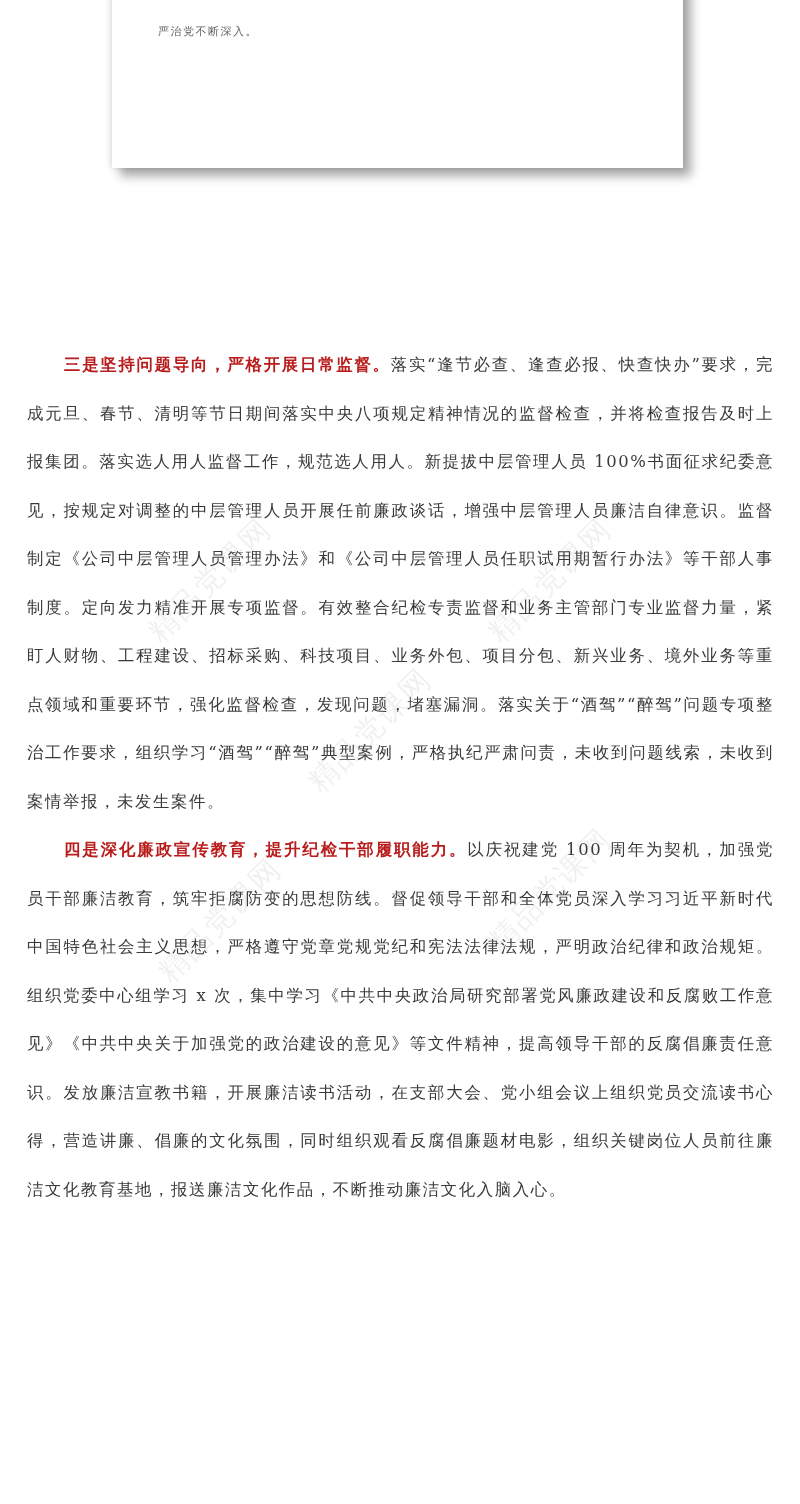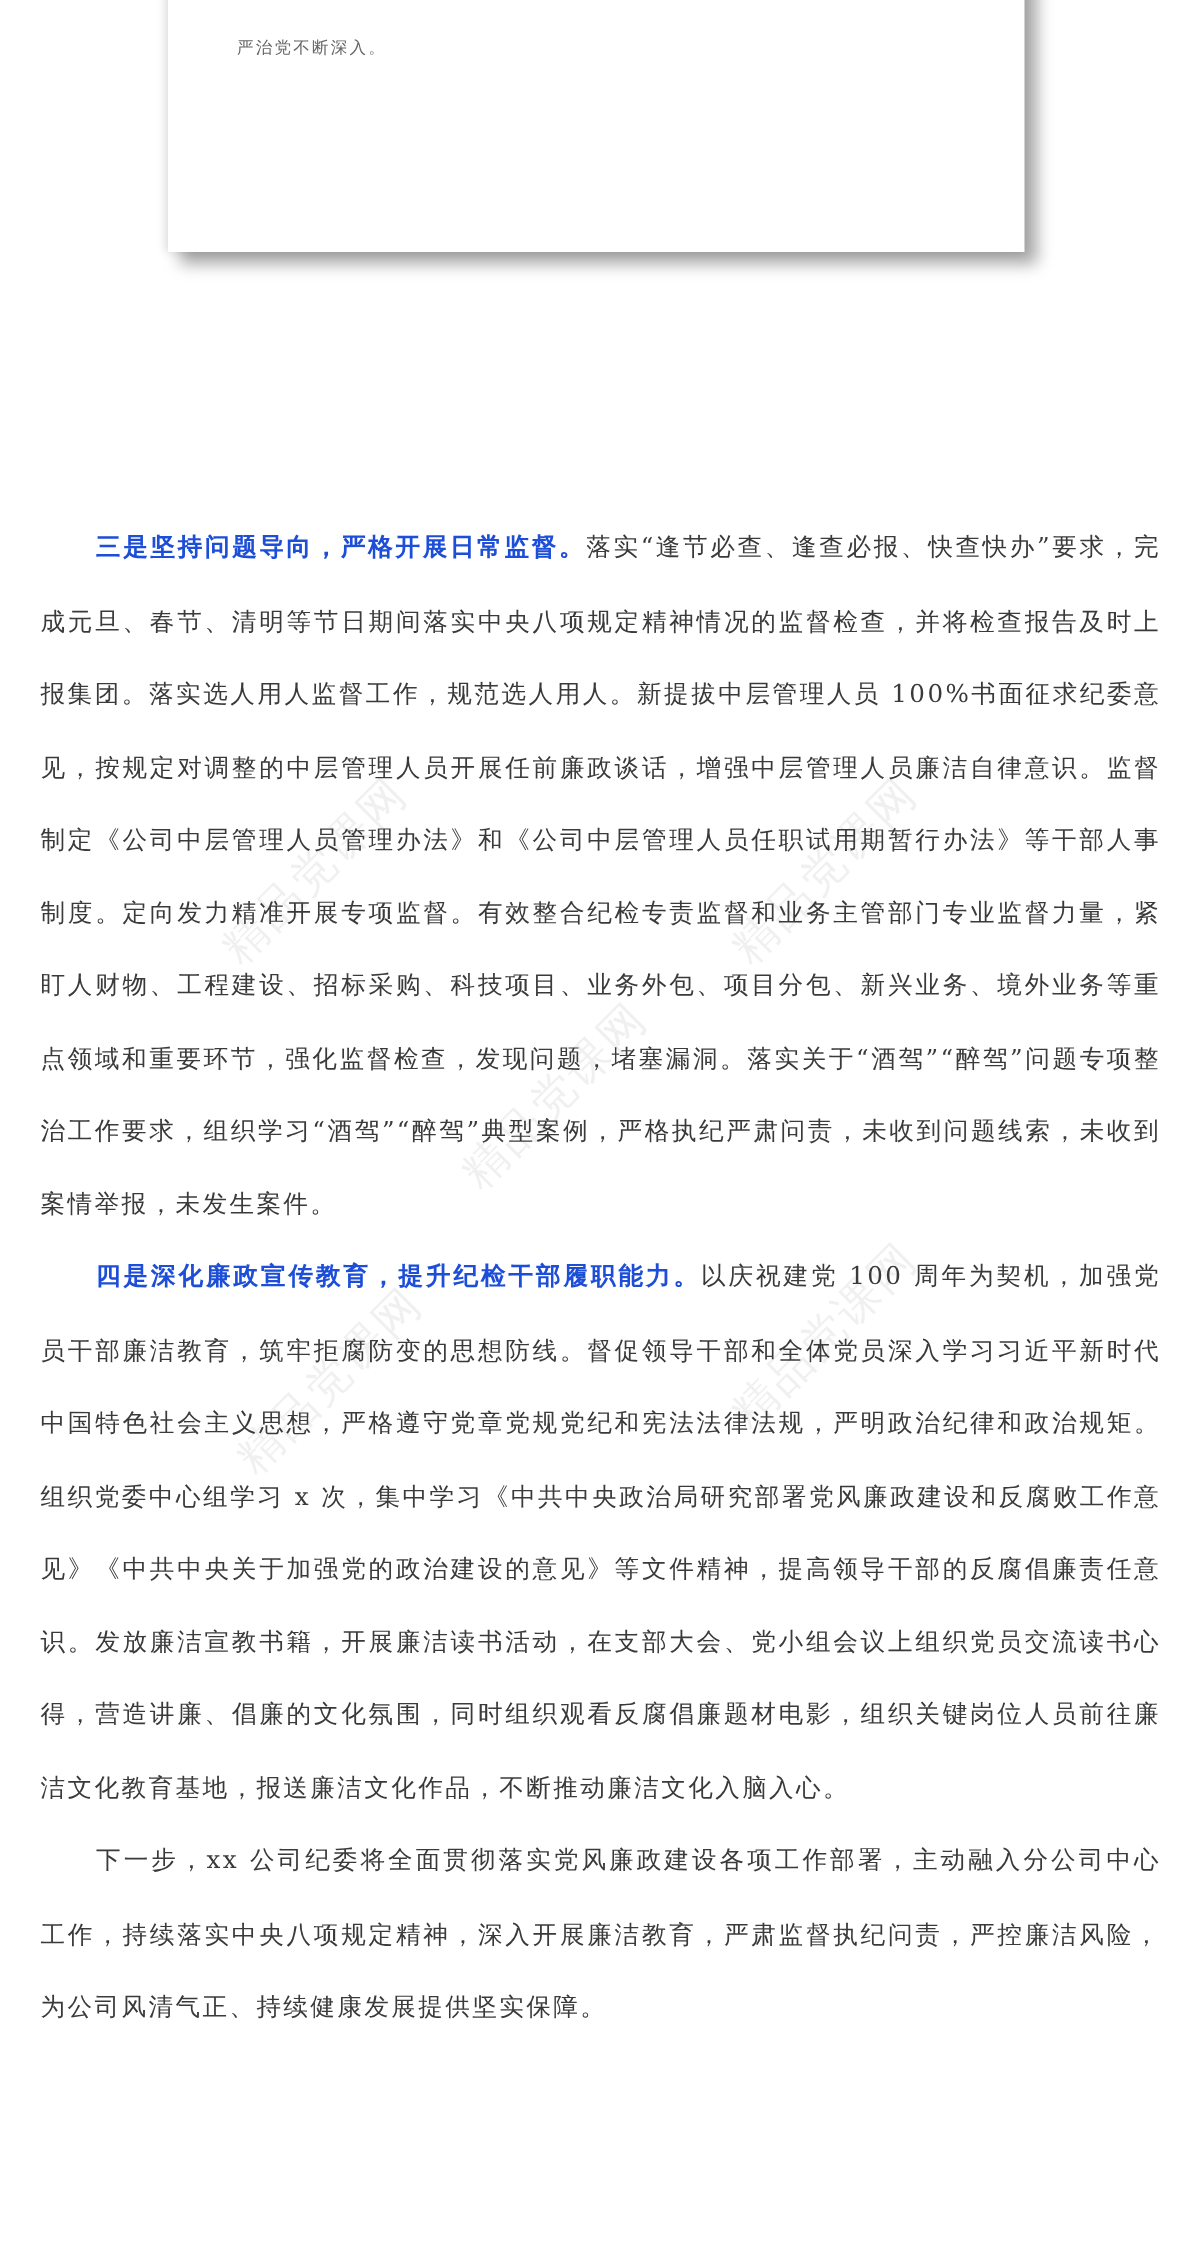--- a/index.html
+++ b/index.html
@@ -58,22 +58,21 @@
     text-align: justify;
     text-justify: inter-character;
     letter-spacing: 1.6px;
     color: #3a3a3a;
   }
   .para.indent {
     text-indent: 37px;
   }
   .para .lead {
     font-weight: bold;
-    color: #1d4ed8;
-    font-family: Liberation Mono, monospace;
+    color: #b91c1c;
   }
   .watermark {
     position: absolute;
     font-family: "DejaVu Sans", "Liberation Sans", sans-serif;
     font-size: 30px;
     color: rgba(0,0,0,0.06);
     transform: rotate(-45deg);
     white-space: nowrap;
     pointer-events: none;
     letter-spacing: 2px;
@@ -89,14 +88,13 @@
 
 <div class="watermark" style="left:130px; top:560px;">精品党课网</div>
 <div class="watermark" style="left:470px; top:560px;">精品党课网</div>
 <div class="watermark" style="left:290px; top:710px;">精品党课网</div>
 <div class="watermark" style="left:140px; top:900px;">精品党课网</div>
 <div class="watermark" style="left:470px; top:870px;">精品党课网</div>
 
 <div class="doc-body">
   <p class="para indent"><span class="lead">三是坚持问题导向，严格开展日常监督。</span><span>落实“逢节必查、逢查必报、快查快办”要求，完成元旦、春节、清明等节日期间落实中央八项规定精神情况的监督检查，并将检查报告及时上报集团。落实选人用人监督工作，规范选人用人。新提拔中层管理人员 100%书面征求纪委意见，按规定对调整的中层管理人员开展任前廉政谈话，增强中层管理人员廉洁自律意识。监督制定《公司中层管理人员管理办法》和《公司中层管理人员任职试用期暂行办法》等干部人事制度。定向发力精准开展专项监督。有效整合纪检专责监督和业务主管部门专业监督力量，紧盯人财物、工程建设、招标采购、科技项目、业务外包、项目分包、新兴业务、境外业务等重点领域和重要环节，强化监督检查，发现问题，堵塞漏洞。落实关于“酒驾”“醉驾”问题专项整治工作要求，组织学习“酒驾”“醉驾”典型案例，严格执纪严肃问责，未收到问题线索，未收到案情举报，未发生案件。</span></p>
   <p class="para indent"><span class="lead">四是深化廉政宣传教育，提升纪检干部履职能力。</span><span>以庆祝建党 100 周年为契机，加强党员干部廉洁教育，筑牢拒腐防变的思想防线。督促领导干部和全体党员深入学习习近平新时代中国特色社会主义思想，严格遵守党章党规党纪和宪法法律法规，严明政治纪律和政治规矩。组织党委中心组学习 x 次，集中学习《中共中央政治局研究部署党风廉政建设和反腐败工作意见》《中共中央关于加强党的政治建设的意见》等文件精神，提高领导干部的反腐倡廉责任意识。发放廉洁宣教书籍，开展廉洁读书活动，在支部大会、党小组会议上组织党员交流读书心得，营造讲廉、倡廉的文化氛围，同时组织观看反腐倡廉题材电影，组织关键岗位人员前往廉洁文化教育基地，报送廉洁文化作品，不断推动廉洁文化入脑入心。</span></p>
-  <p class="para indent"><span class="lead"></span><span>下一步，xx 公司纪委将全面贯彻落实党风廉政建设各项工作部署，主动融入分公司中心工作，持续落实中央八项规定精神，深入开展廉洁教育，严肃监督执纪问责，严控廉洁风险，为公司风清气正、持续健康发展提供坚实保障。</span></p>
 </div>
 
 </body></html>

